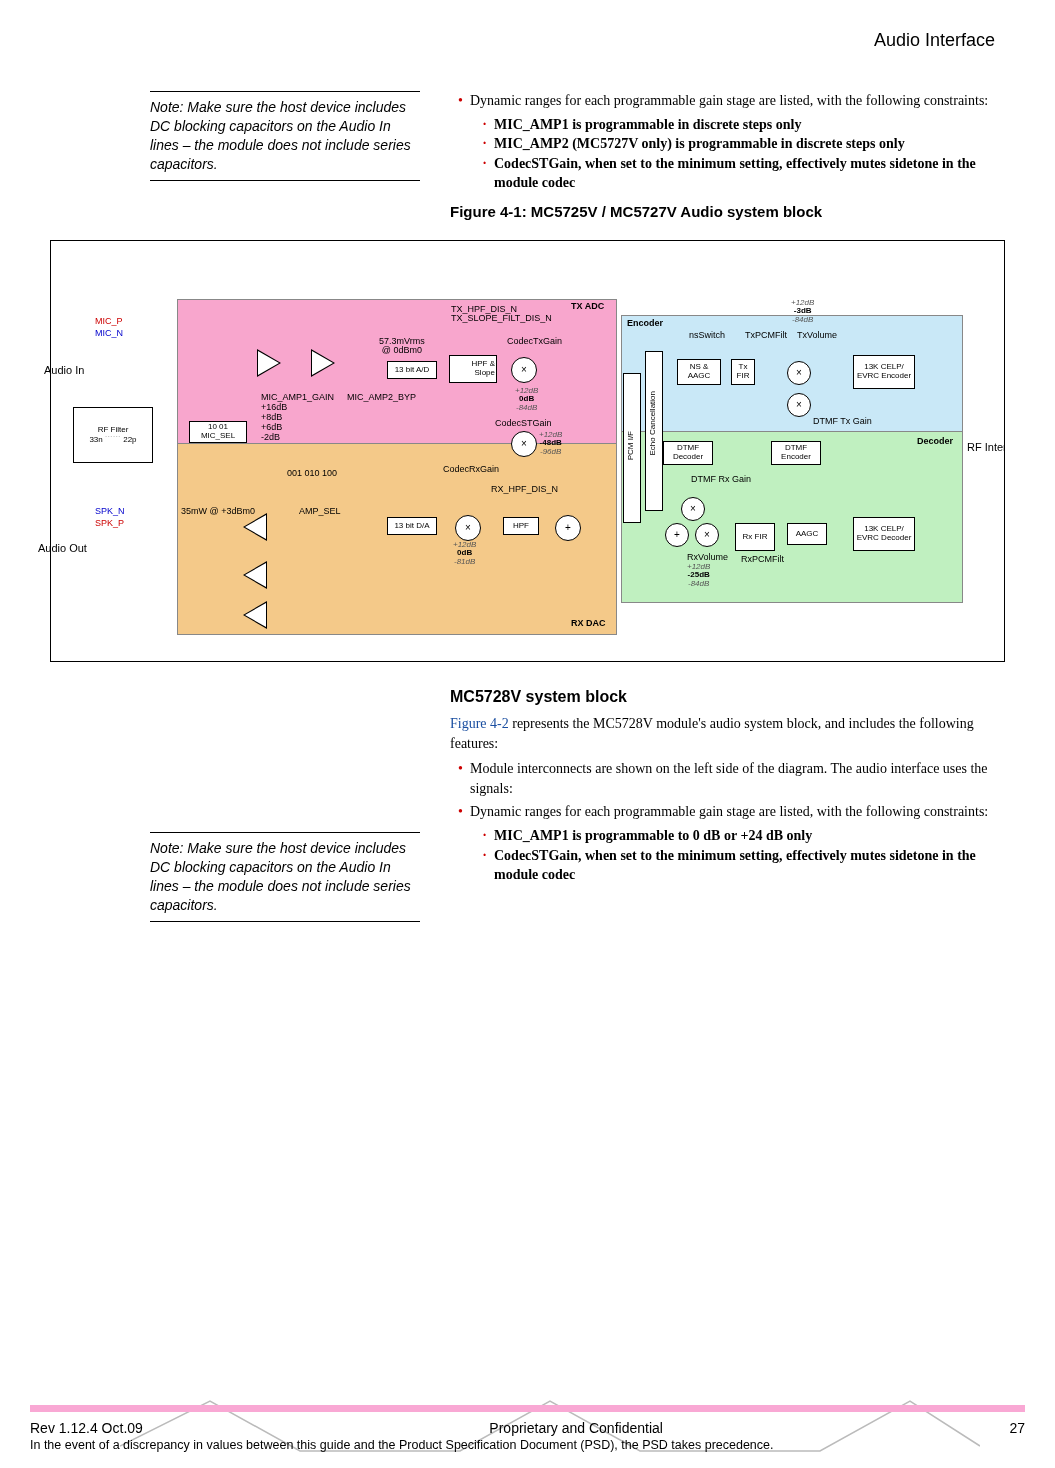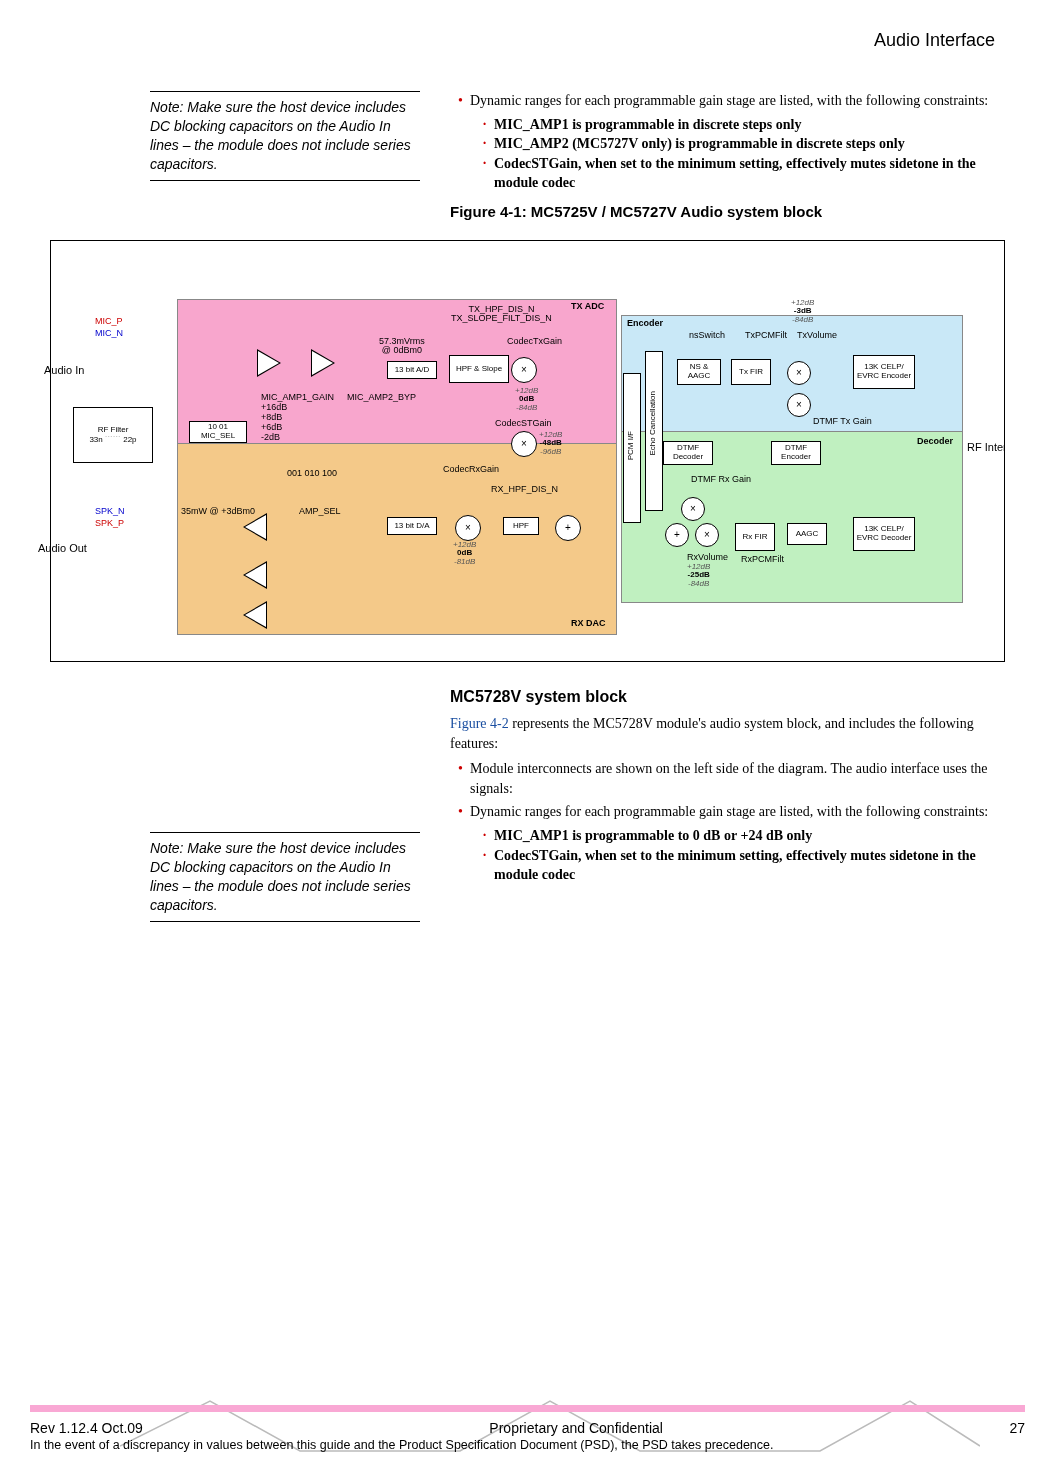--- a/index.html
+++ b/index.html
@@ -241,23 +241,23 @@
 +6dB
 -2dB</div>
     </div>
     <div class="d-label" style="left:296px; top:152px;">MIC_AMP2_BYP</div>
 
     <div class="d-label" style="left:328px; top:96px; white-space:pre; text-align:center;">57.3mVrms
 @ 0dBm0</div>
 
     <div class="block" style="left:336px; top:120px; width:50px; height:18px;">13 bit A/D</div>
 
-    <div class="block" style="left:398px; top:114px; width:60px; height:28px;text-align:right;">HPF &amp; Slope</div>
-
-    <div class="d-label" style="left:400px; top:64px; white-space:pre; text-align:center;">TX_HPF_DIS_N
+    <div class="block" style="left:398px; top:114px; width:48px; height:28px;text-align:right;">HPF &amp; Slope</div>
+
+    <div class="d-label" style="left:400px; top:64px; white-space:pre; ">TX_HPF_DIS_N
 TX_SLOPE_FILT_DIS_N</div>
 
     <div class="circle" style="left:460px; top:116px; width:24px; height:24px;">×</div>
     <div class="d-label" style="left:456px; top:96px;">CodecTxGain</div>
     <div class="gain-stack" style="left:464px; top:146px;">
       <div class="it">+12dB</div>
       <div class="b">0dB</div>
       <div class="it">-84dB</div>
     </div>
 
@@ -291,21 +291,21 @@
     <div class="d-label" style="left:440px; top:244px;">RX_HPF_DIS_N</div>
     <div class="circle" style="left:504px; top:274px; width:24px; height:24px;">+</div>
 
     <div class="block" style="left:572px; top:132px; width:18px; height:150px;"></div>
     <div class="vert-label" style="left:575px; top:190px;">PCM I/F</div>
     <div class="block" style="left:594px; top:110px; width:18px; height:160px;"></div>
     <div class="vert-label" style="left:597px; top:150px;">Echo Cancellation</div>
 
     <div class="d-label" style="left:638px; top:90px;">nsSwitch</div>
     <div class="block" style="left:626px; top:118px; width:44px; height:26px;">NS &amp; AAGC</div>
-    <div class="block" style="left:680px; top:118px; width:40px; height:26px;">Tx FIR</div>
+    <div class="block" style="left:680px; top:118px; width:24px; height:26px;">Tx FIR</div>
     <div class="d-label" style="left:694px; top:90px;">TxPCMFilt</div>
     <div class="circle" style="left:736px; top:120px; width:22px; height:22px;">×</div>
     <div class="d-label" style="left:746px; top:90px;">TxVolume</div>
     <div class="gain-stack" style="left:740px; top:58px;">
       <div class="it">+12dB</div>
       <div class="b">-3dB</div>
       <div class="it">-84dB</div>
     </div>
     <div class="circle" style="left:736px; top:152px; width:22px; height:22px;">×</div>
     <div class="d-label" style="left:762px; top:176px;">DTMF Tx Gain</div>

